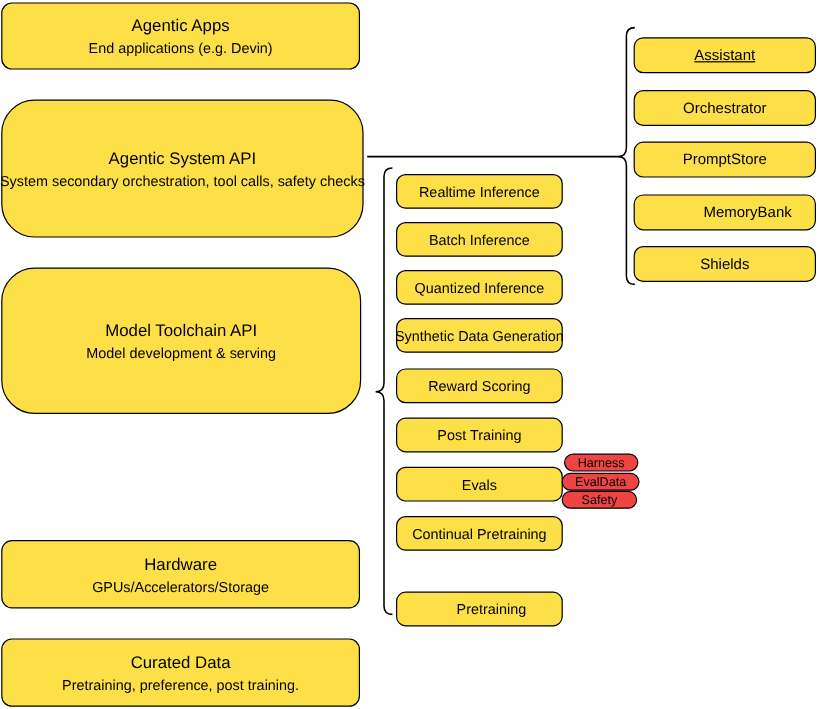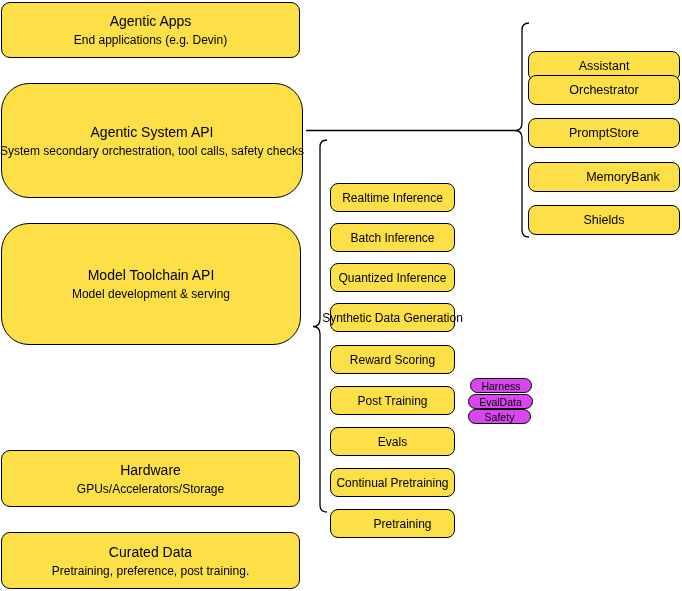--- a/index.html
+++ b/index.html
@@ -21,31 +21,31 @@
     flex-direction: column;
     align-items: center;
     justify-content: center;
     text-align: center;
   }
   .lbox { left: 1px; width: 299px; border-radius: 9px; }
   .lbox.bigr { border-radius: 28px; }
   .lbox .title { font-size: 14px; line-height: 17px; }
   .lbox .subtitle { font-size: 12px; line-height: 14px; margin-top: 3px; white-space: nowrap; text-align: center; }
   .mbox {
-    left: 330px; width: 125px; height: 29px;
-    border-radius: 8px; font-size: 12px; white-space: nowrap; margin-top: 38px;
+    left: 330px; width: 139px; height: 29px;
+    border-radius: 8px; font-size: 12px; white-space: nowrap;
   }
   .rbox {
     left: 528px; width: 152px; height: 30px;
     border-radius: 8px; font-size: 12.5px; white-space: nowrap;
   }
   .pill {
     position: absolute;
     box-sizing: border-box;
-    background: #d946ef;
+    background: #ef4444;
     border: 1.3px solid #000000;
     border-radius: 8px;
     height: 15px;
     display: flex; align-items: center; justify-content: center;
     font-size: 10.5px;
     white-space: nowrap;
     z-index: 3;
   }
   #connectors {
     position: absolute;
@@ -110,35 +110,35 @@
   </div>
   <div class="node mbox" style="top:348px;">
     <span>Post Training</span>
   </div>
   <div class="node mbox" style="top:389px;">
     <span>Evals</span>
   </div>
   <div class="node mbox" style="top:430px;">
     <span>Continual Pretraining</span>
   </div>
-  <div class="node mbox" style="top:471px;padding-left:20px;">
+  <div class="node mbox" style="top:493px;padding-left:20px;">
     <span>Pretraining</span>
   </div>
 
   <div class="pill" style="left:470px; top:378px; width:62px;">
     <span>Harness</span>
   </div>
   <div class="pill" style="left:468px; top:394px; width:65px;">
     <span>EvalData</span>
   </div>
   <div class="pill" style="left:468px; top:409px; width:63px;">
     <span>Safety</span>
   </div>
 
-  <div class="node rbox" style="top:51px;">
+  <div class="node rbox" style="top:31px;text-decoration:underline;">
     <span>Assistant</span>
   </div>
   <div class="node rbox" style="top:75px;">
     <span>Orchestrator</span>
   </div>
   <div class="node rbox" style="top:118px;">
     <span>PromptStore</span>
   </div>
   <div class="node rbox" style="top:162px;padding-left:38px;">
     <span>MemoryBank</span>

